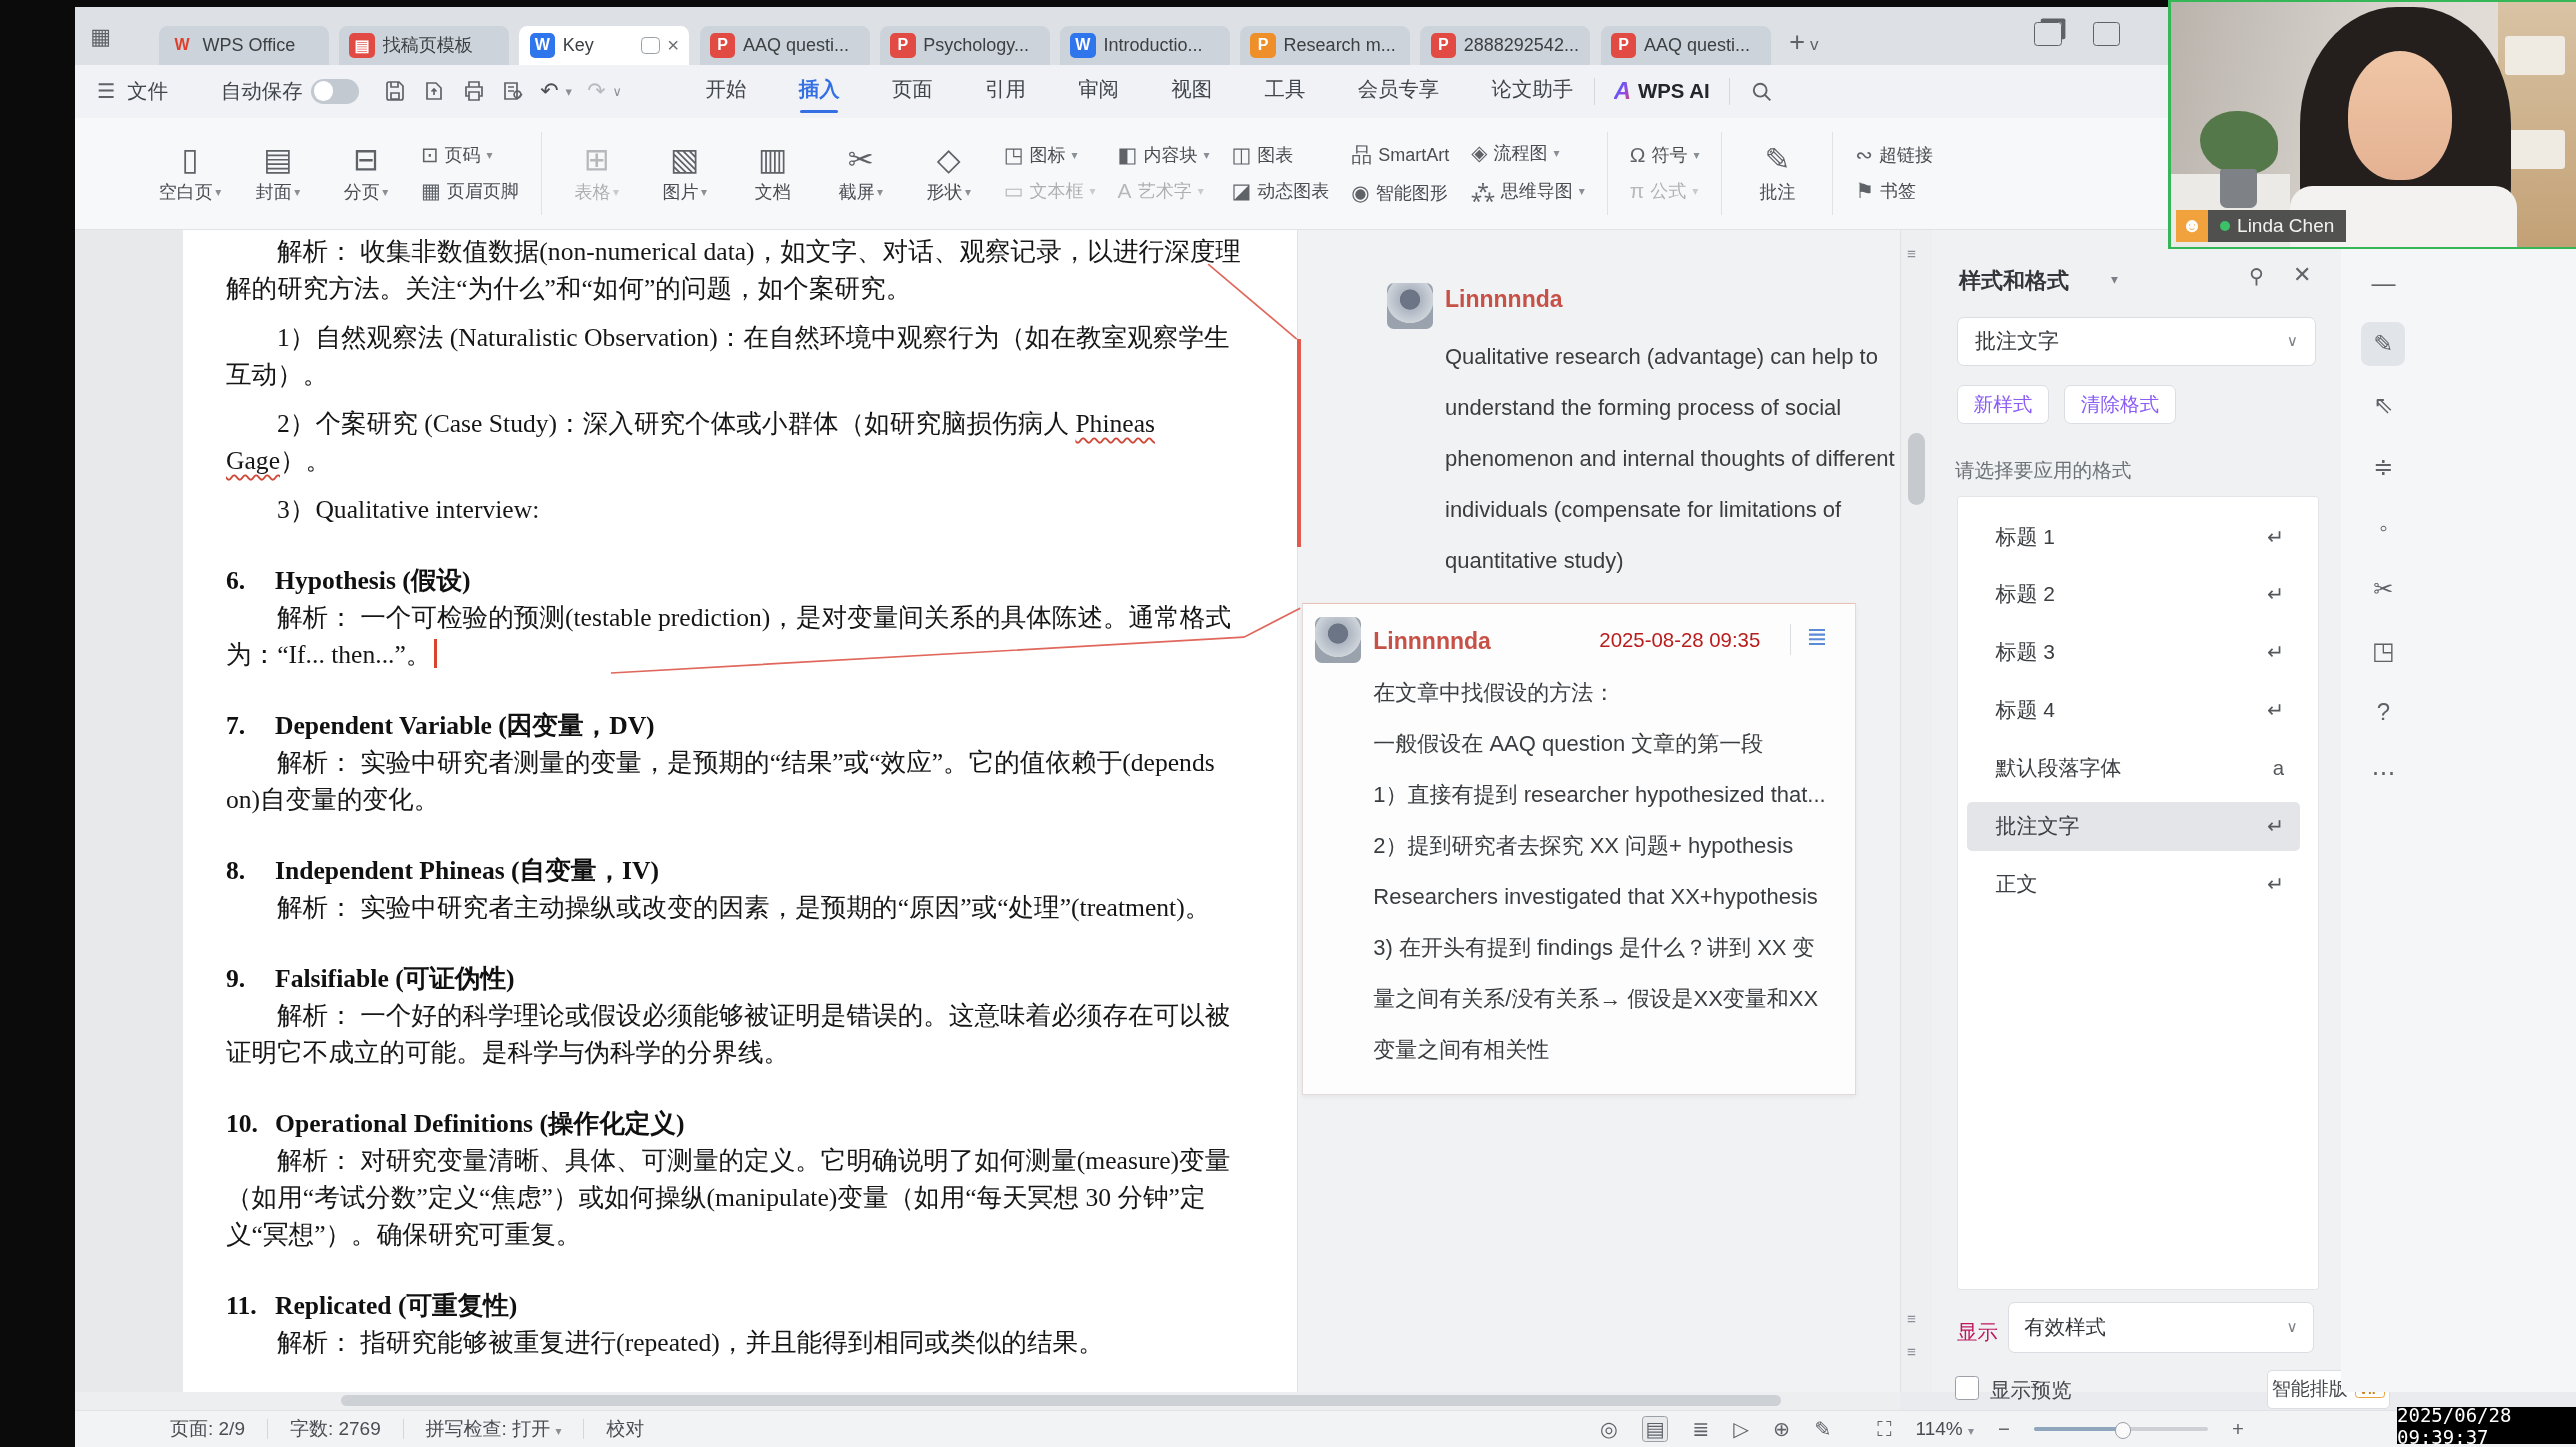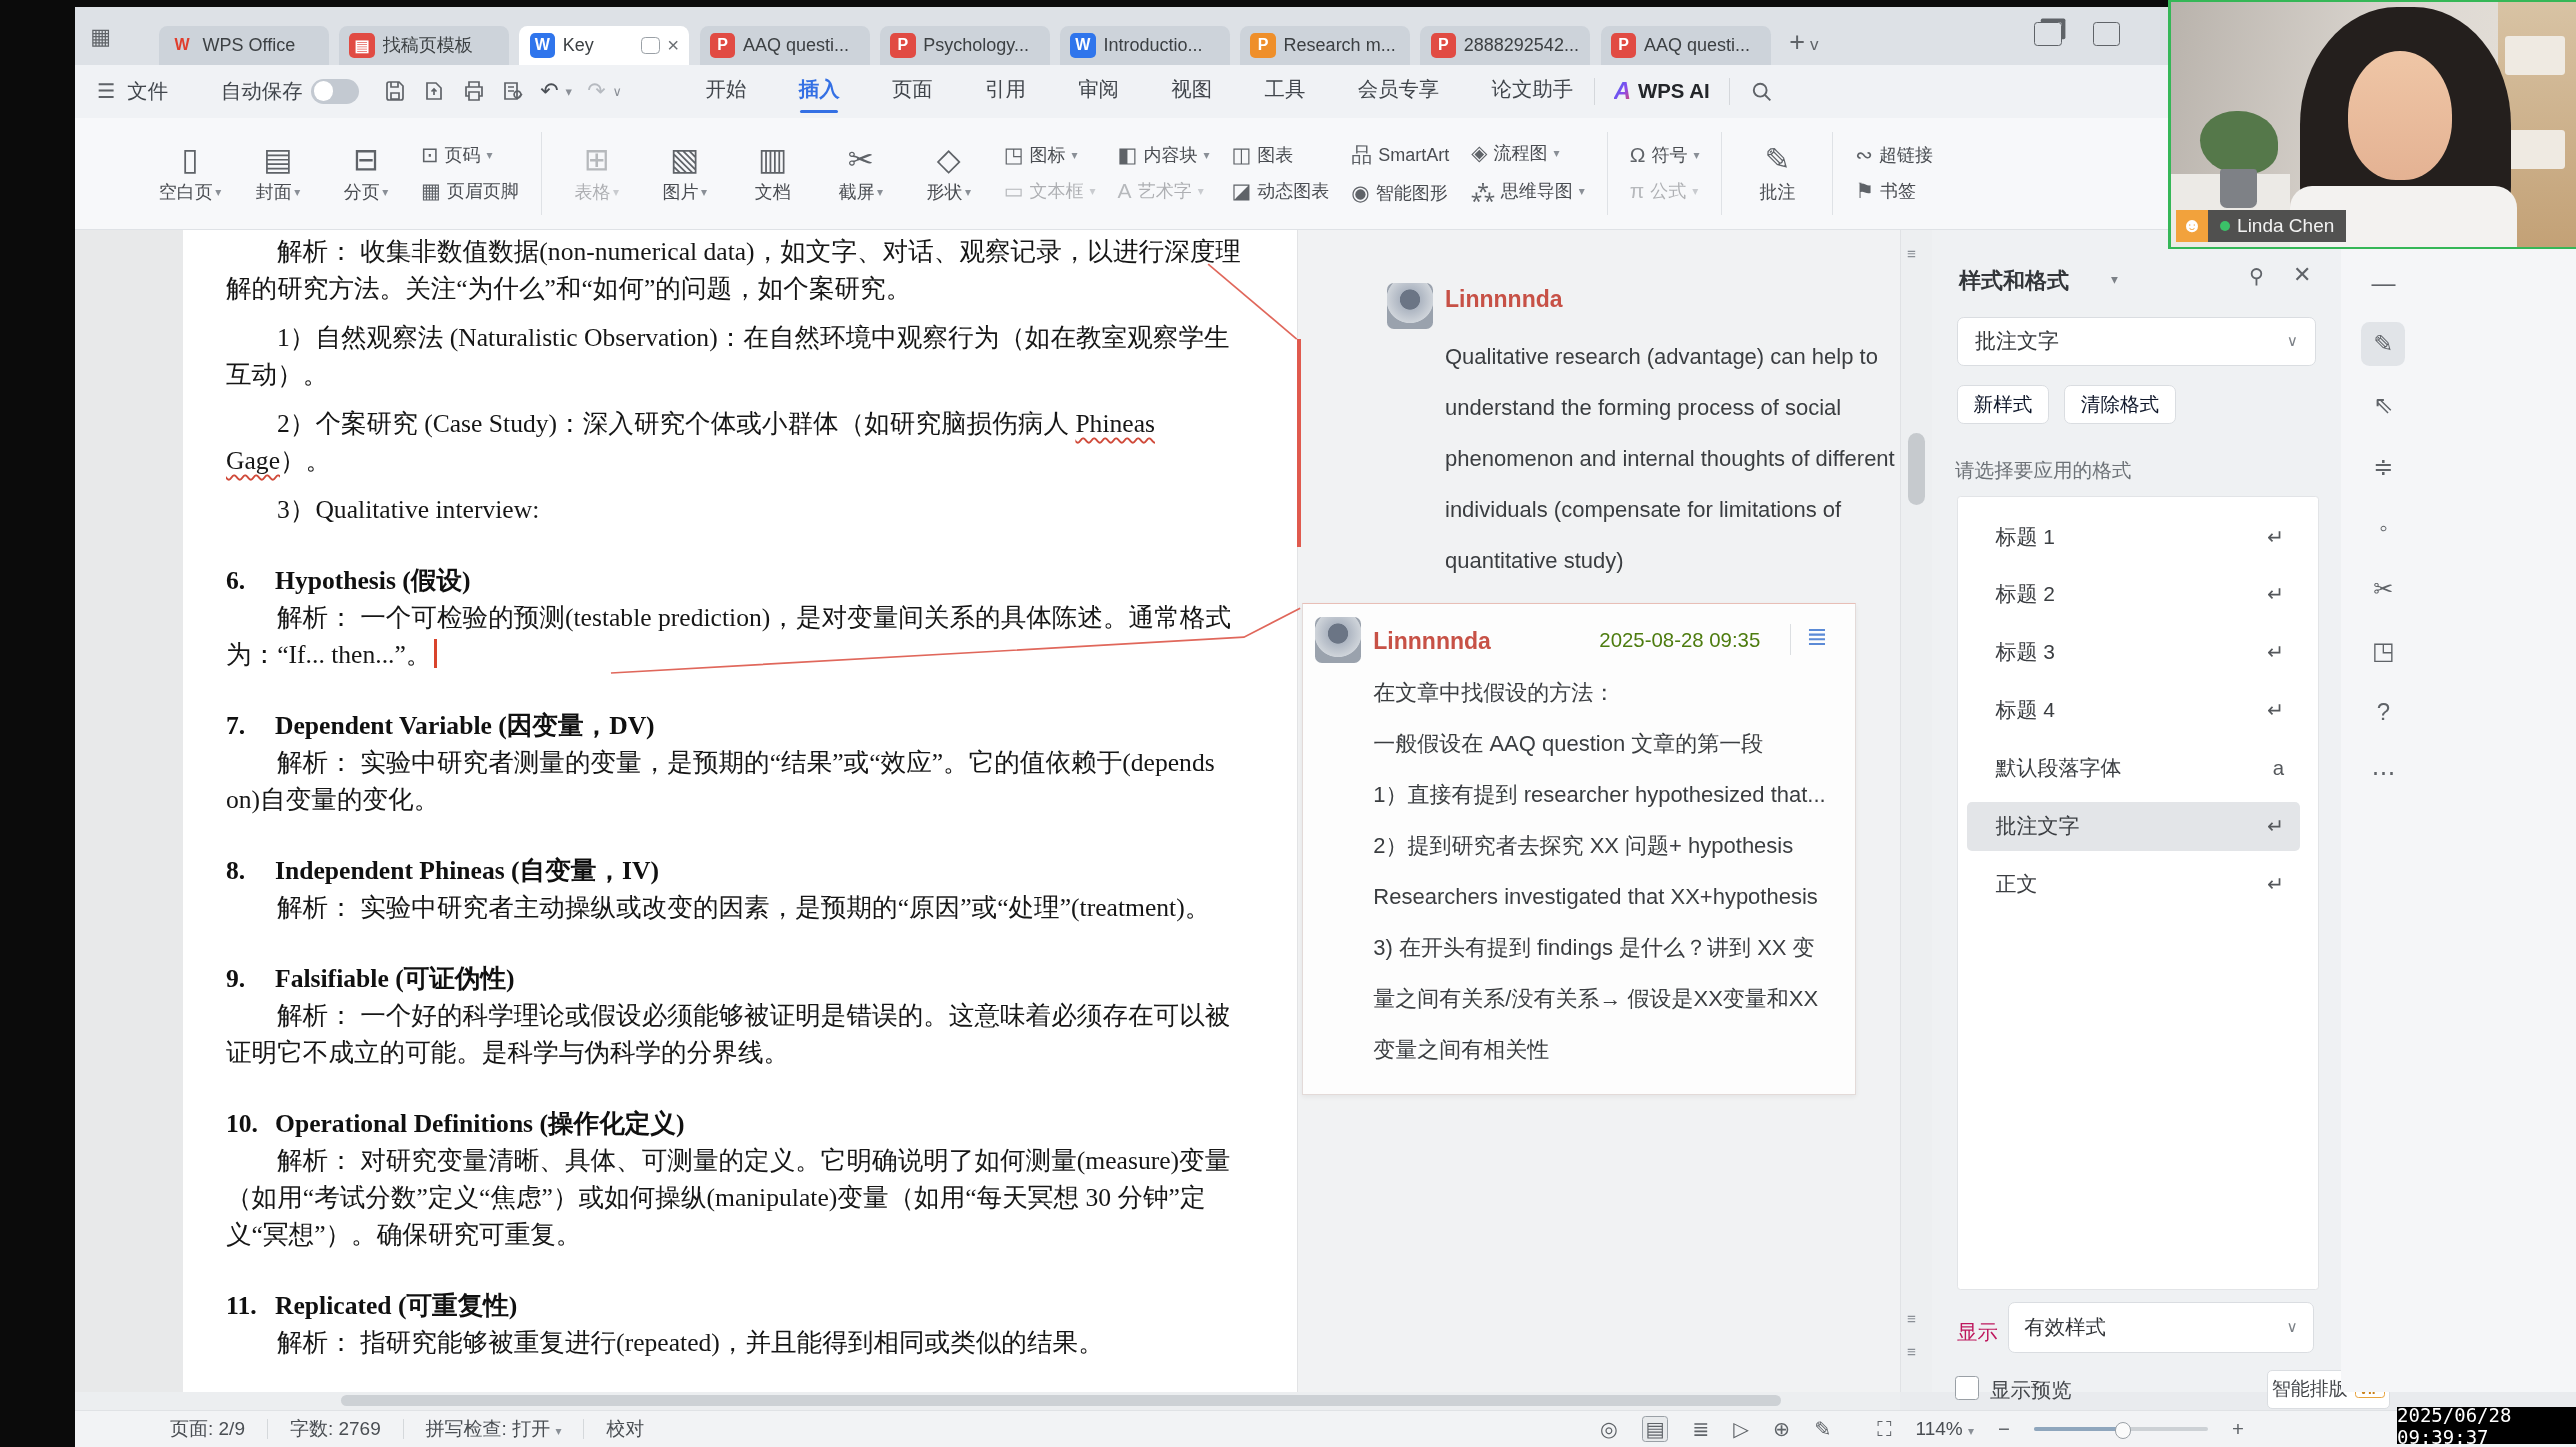--- a/index.html
+++ b/index.html
@@ -66,42 +66,42 @@
   .dline.h{font-weight:bold;margin-top:34px;color:#101010;}
   .dline.h .num{display:inline-block;width:49px;}
   .caret{display:inline-block;width:2.6px;height:29px;background:#d9442c;vertical-align:-5.1px;margin-left:2.6px;}
   .spell{text-decoration:underline wavy #d04a3a 1.7px;text-underline-offset:5.1px;}
   
   .cpane{position:absolute;left:1222px;top:0;width:602px;height:1162px;background:#f1f2f3;border-left:0.9px solid #e2e3e5;}
   .cmt-bar{position:absolute;left:-0.9px;width:3.4px;background:#e05a4e;}
   .avatar{position:absolute;width:46px;height:46px;border-radius:6.8px;
     background:radial-gradient(circle at 50% 36%,#6b7585 26%,#aeb6c2 28%,#cfd4da 62%,#9aa2ad 64%);}
   .c-author{position:absolute;font-size:23px;font-weight:bold;color:#c75146;}
-  .c-time{position:absolute;font-size:20.4px;color:#4d7c0f;}
+  .c-time{position:absolute;font-size:20.4px;color:#b91c1c;}
   .c-lines{position:absolute;font-size:22px;line-height:51px;color:#3a3d40;width:477px;}
   .c-card{position:absolute;left:4.3px;top:373px;width:552px;background:#fdfdfd;border:0.9px solid #e3dad8;border-top:1.7px solid #e8beb6;
     box-shadow:0 1.7px 5.1px rgba(0,0,0,.06);}
   .c-listic{position:absolute;font-size:25.6px;color:#5b8ad6;}
   .c-vsep{position:absolute;width:0.9px;height:31px;background:#dcdfe2;}
   .svgline{position:absolute;left:0;top:0;pointer-events:none;}
   
   .strip{position:absolute;left:1825px;top:223px;width:32px;height:1162px;background:#edeff1;border-left:0.9px solid #e0e2e5;border-right:0.9px solid #e0e2e5;}
   .strip .thumb{position:absolute;left:6.8px;top:203px;width:17px;height:72px;border-radius:8.5px;background:#c6cace;}
   .strip .sic{position:absolute;left:6px;font-size:15.3px;color:#8a8f96;}
   
   .spanel{position:absolute;left:1857px;top:223px;width:409px;height:1162px;background:#eff1f3;}
   .sp-title{position:absolute;left:27px;top:36px;font-size:22px;color:#33363a;font-weight:bold;}
   .sp-titarr{position:absolute;left:179px;top:41px;font-size:13.6px;color:#7c8187;}
   .sp-pin{position:absolute;left:317px;top:34px;font-size:20.4px;color:#5f6368;}
   .sp-x{position:absolute;left:361px;top:32px;font-size:22px;color:#5f6368;}
   .sp-dd{position:absolute;left:25px;top:87px;width:359px;height:49px;background:#fff;border:0.9px solid #dadde1;border-radius:6.8px;
     display:flex;align-items:center;padding:0 17px;box-sizing:border-box;font-size:21px;color:#33363a;}
   .sp-dd .chev{margin-left:auto;color:#7c8187;font-size:15.3px;}
   .sp-btn{position:absolute;top:155px;height:39px;background:#fff;border:0.9px solid #dadde1;border-radius:6.8px;
-    display:flex;align-items:center;justify-content:center;font-size:19.6px;color:#0f172a;padding:0 15.3px;box-sizing:border-box;}
+    display:flex;align-items:center;justify-content:center;font-size:19.6px;color:#8b5cf6;padding:0 15.3px;box-sizing:border-box;}
   .sp-hint{position:absolute;left:23px;top:227px;font-size:19.6px;color:#6d7277;}
   .sp-list{position:absolute;left:25px;top:266px;width:360px;height:792px;background:#fff;border:0.9px solid #e2e4e7;border-radius:3.4px;}
   .sp-item{position:absolute;left:8.5px;width:333px;height:49px;display:flex;align-items:center;padding:0 15.3px 0 29px;
     box-sizing:border-box;font-size:21px;color:#3b3e42;border-radius:5.1px;}
   .sp-item .ret{margin-left:auto;font-size:20.4px;color:#55585c;}
   .sp-item.sel{background:#e3e5e8;}
   .sp-show{position:absolute;left:25px;top:1088px;font-size:20.4px;color:#be185d;}
   .sp-showdd{position:absolute;left:76px;top:1072px;width:306px;height:51px;background:#fff;border:0.9px solid #dadde1;border-radius:6.8px;
     display:flex;align-items:center;padding:0 15.3px;box-sizing:border-box;font-size:20.4px;color:#33363a;}
   .sp-cb{position:absolute;left:23px;top:1146px;width:22px;height:22px;border:1.7px solid #9aa0a6;border-radius:3.4px;background:#fff;}

